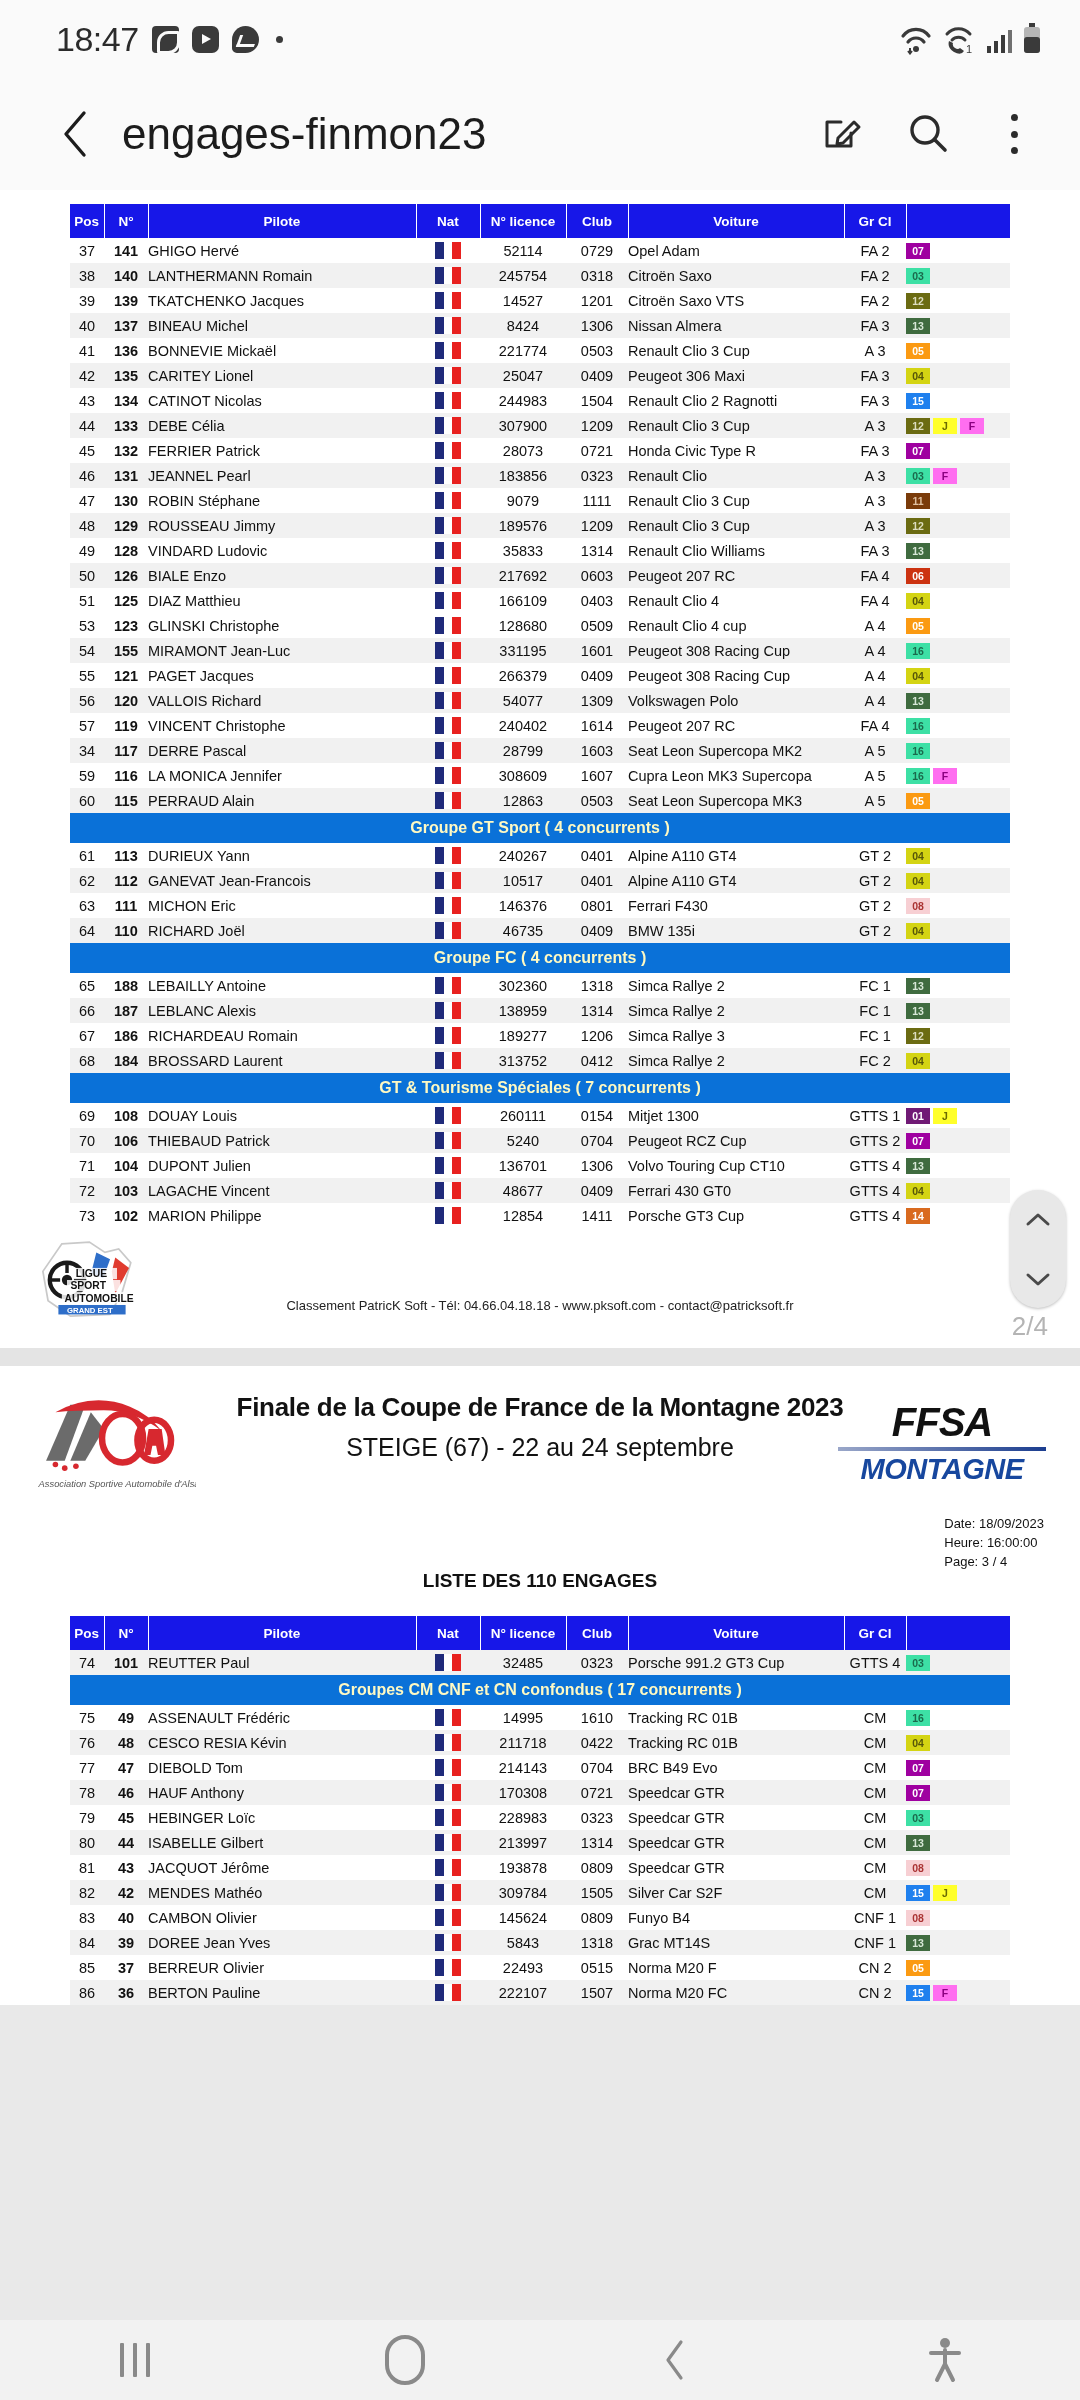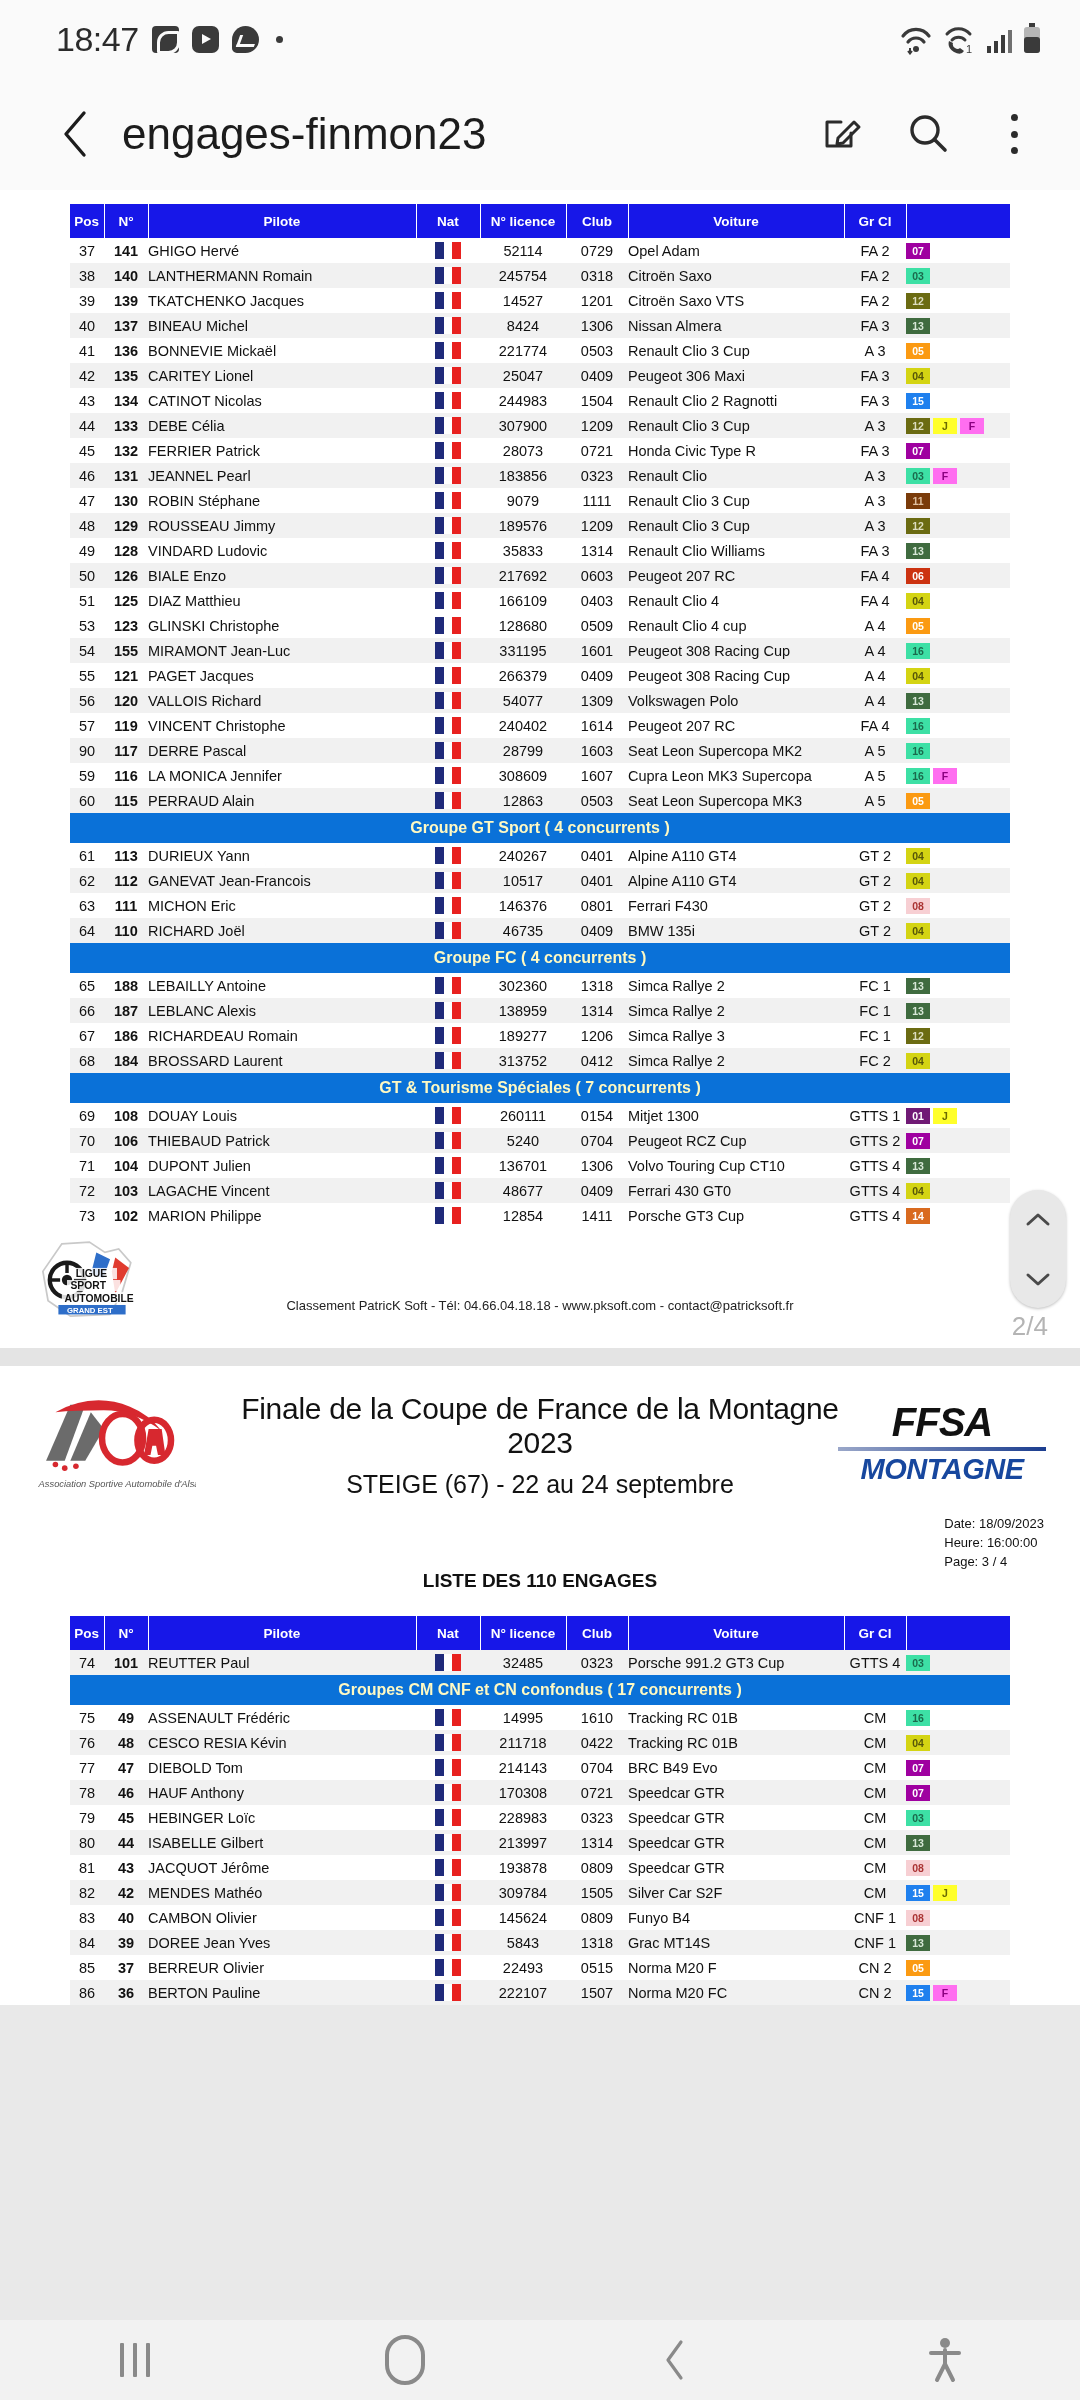--- a/index.html
+++ b/index.html
@@ -103,21 +103,21 @@
   .pagenum {
     position:absolute; right:32px; bottom:6px; font-size:26px; color:#b4b4b4;
   }
 
   
   .p3head { position:relative; height:178px; }
   .p3-asa { position:absolute; left:36px; top:22px; width:160px; height:110px; }
   .p3-title {
     position:absolute; left:210px; right:210px; top:26px; text-align:center;
   }
-  .p3-t1 { font-size:30px; font-weight:normal; color:#121212; letter-spacing:-0.3px; }
+  .p3-t1 { font-size:26px; font-weight:bold; color:#121212; letter-spacing:-0.3px; }
   .p3-t2 { font-size:25px; color:#121212; margin-top:10px; }
   .p3-ffsa { position:absolute; right:34px; top:34px; width:208px; text-align:center;}
   .ffsa1 { font-size:40px; font-weight:bold; font-style:italic; color:#111; letter-spacing:-1px;}
   .ffsa-bar { height:4px; background:linear-gradient(90deg,#9aa7c9,#1b3d8f); margin:2px 0 2px 0;}
   .ffsa2 { font-size:29px; font-weight:bold; font-style:italic; color:#17479e; letter-spacing:-0.5px;}
   .p3-meta { position:absolute; right:36px; top:148px; font-size:13px; line-height:19px; color:#111; text-align:left;}
   .p3-liste { text-align:center; font-size:19px; font-weight:bold; color:#111; margin: 26px 0 24px 0;}
 
   
   .scrollbtns {
@@ -440,21 +440,21 @@
               <td class="c-num">119</td>
               <td class="c-pil">VINCENT Christophe</td>
               <td class="c-nat"><span class="flag"><i class="b"></i><i class="w"></i><i class="r"></i></span></td>
               <td class="c-lic">240402</td>
               <td class="c-club">1614</td>
               <td class="c-voi">Peugeot 207 RC</td>
               <td class="c-gr">FA 4</td>
               <td class="c-cl"><span class="badge" style="background:#3de0a5;color:#1a6a4c">16</span></td>
             </tr>
             <tr class="row alt">
-              <td class="c-pos">90</td>
+              <td class="c-pos">34</td>
               <td class="c-num">117</td>
               <td class="c-pil">DERRE Pascal</td>
               <td class="c-nat"><span class="flag"><i class="b"></i><i class="w"></i><i class="r"></i></span></td>
               <td class="c-lic">28799</td>
               <td class="c-club">1603</td>
               <td class="c-voi">Seat Leon Supercopa MK2</td>
               <td class="c-gr">A 5</td>
               <td class="c-cl"><span class="badge" style="background:#3de0a5;color:#1a6a4c">16</span></td>
             </tr>
             <tr class="row white">

